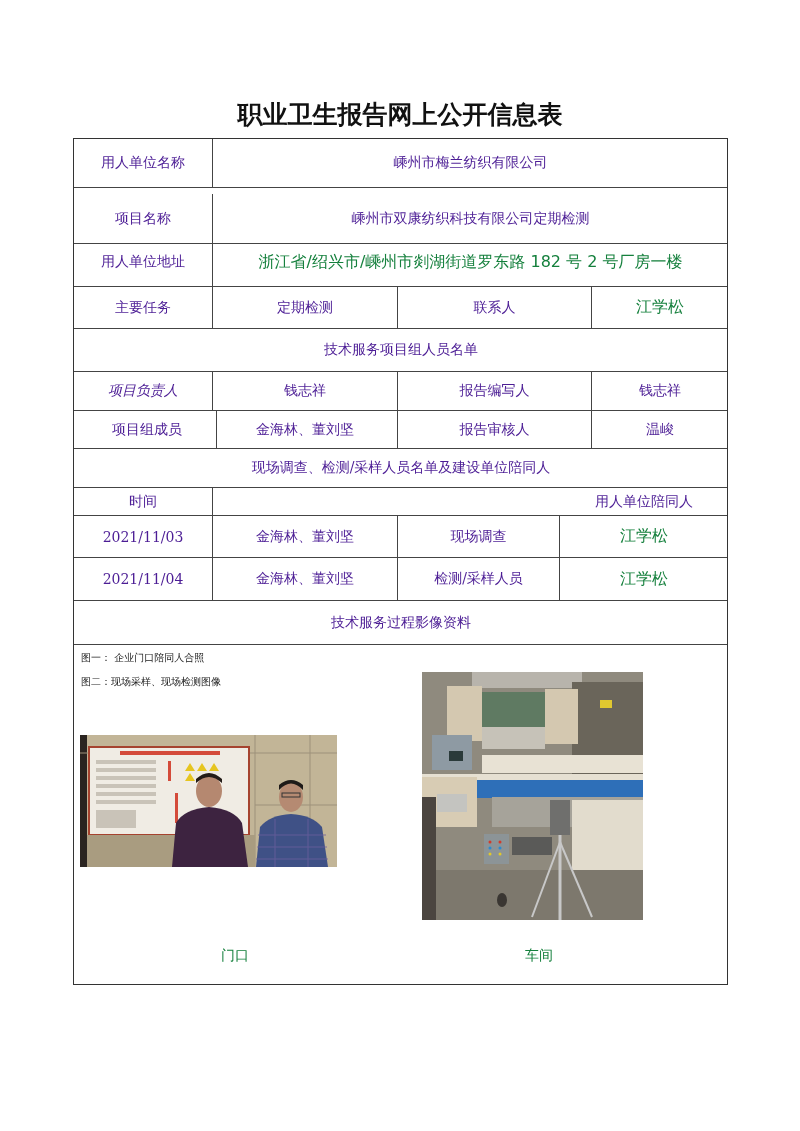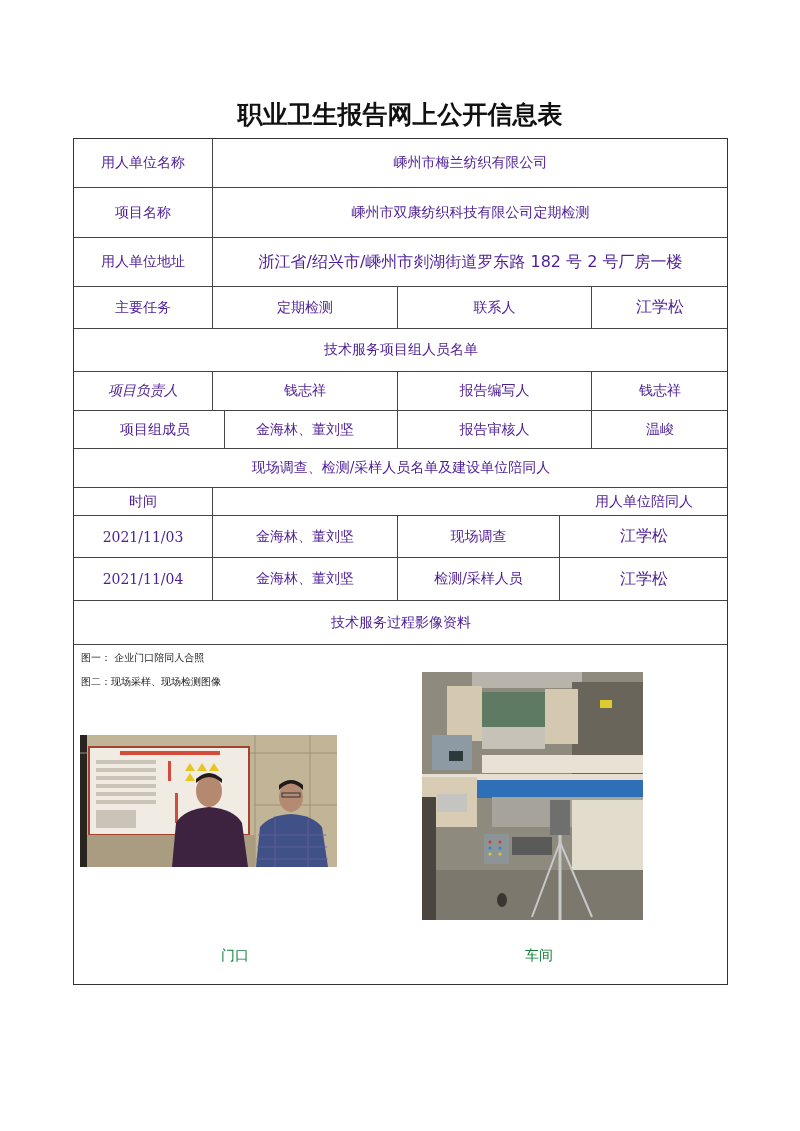--- a/index.html
+++ b/index.html
@@ -7,39 +7,39 @@
          font-family: "DejaVu Serif", "Liberation Serif", serif; color: #222; }
   .title { position: absolute; left: 0; width: 800px; top: 98px; text-align: center;
            font-family: "DejaVu Sans", "Liberation Sans", sans-serif;
            font-size: 25px; font-weight: bold; letter-spacing: 0px; color: #111; }
   .tbl { position: absolute; left: 73px; top: 138px; width: 655px; height: 847px;
          border: 1.5px solid #333; box-sizing: border-box; }
   .row { position: absolute; left: 0; width: 100%; border-bottom: 1.2px solid #444; box-sizing: border-box; }
   .cell { position: absolute; top: 0; height: 100%; display: flex; align-items: center; justify-content: center;
           box-sizing: border-box; font-size: 14px; color: #4c1d95; text-align: center; white-space: nowrap; }
   .cell.div { border-right: 1.2px solid #444; }
-  .big { font-size: 16px; font-family: "DejaVu Sans", "Liberation Sans", sans-serif; color: #4c1d95; }
+  .big { font-size: 16px; font-family: "DejaVu Sans", "Liberation Sans", sans-serif; color: #15803d; }
   .media { position: absolute; left: 0; width: 100%; }
   .fig-line { position: absolute; left: 7px; font-size: 10px; color: #222; }
   .photo { position: absolute; overflow: hidden; }
   .caption { position: absolute; font-size: 14px; color: #15803d; }
 </style>
 </head>
 <body>
 
 <div class="title">职业卫生报告网上公开信息表</div>
 
 <div class="tbl">
 
   <div class="row" style="top:0;height:49px;">
     <div class="cell div" style="left:0;width:139px;">用人单位名称</div>
     <div class="cell" style="left:139px;width:515px;">嵊州市梅兰纺织有限公司</div>
   </div>
 
-  <div class="row" style="top:49px;height:50px;">
+  <div class="row" style="top:55px;height:50px;">
     <div class="cell div" style="left:0;width:139px;">项目名称</div>
     <div class="cell" style="left:139px;width:515px;">嵊州市双康纺织科技有限公司定期检测</div>
   </div>
 
   <div class="row" style="top:99px;height:49px;">
     <div class="cell div" style="left:0;width:139px;">用人单位地址</div>
     <div class="cell big" style="left:139px;width:515px;">浙江省/绍兴市/嵊州市剡湖街道罗东路 182 号 2 号厂房一楼</div>
   </div>
 
   <div class="row" style="top:148px;height:42px;">
@@ -54,21 +54,21 @@
   </div>
 
   <div class="row" style="top:233px;height:39px;">
     <div class="cell div" style="left:0;width:139px;font-style:italic;">项目负责人</div>
     <div class="cell div" style="left:139px;width:185px;">钱志祥</div>
     <div class="cell div" style="left:324px;width:194px;">报告编写人</div>
     <div class="cell" style="left:518px;width:136px;">钱志祥</div>
   </div>
 
   <div class="row" style="top:272px;height:38px;">
-    <div class="cell div" style="left:12px;width:139px;">项目组成员</div>
+    <div class="cell div" style="left:4px;width:139px;">项目组成员</div>
     <div class="cell div" style="left:139px;width:185px;">金海林、董刘坚</div>
     <div class="cell div" style="left:324px;width:194px;">报告审核人</div>
     <div class="cell" style="left:518px;width:136px;">温峻</div>
   </div>
 
   <div class="row" style="top:310px;height:39px;">
     <div class="cell" style="left:0;width:654px;">现场调查、检测/采样人员名单及建设单位陪同人</div>
   </div>
 
   <div class="row" style="top:349px;height:28px;">

